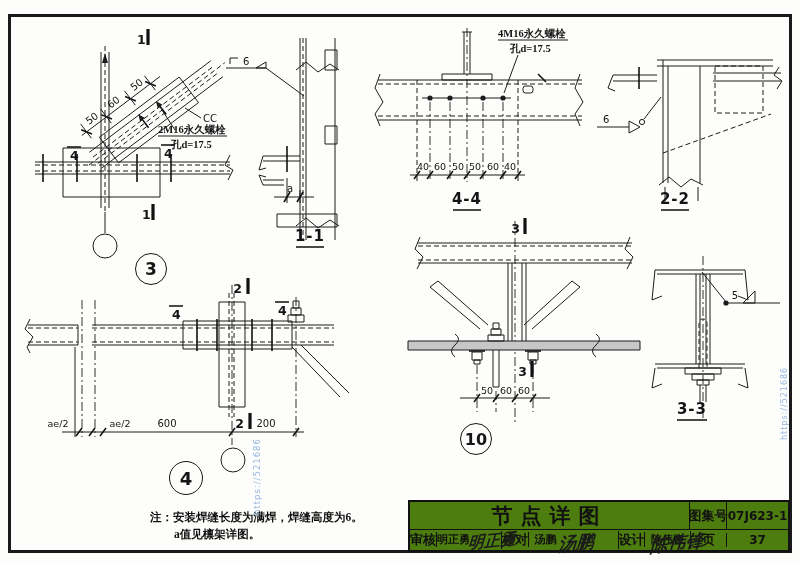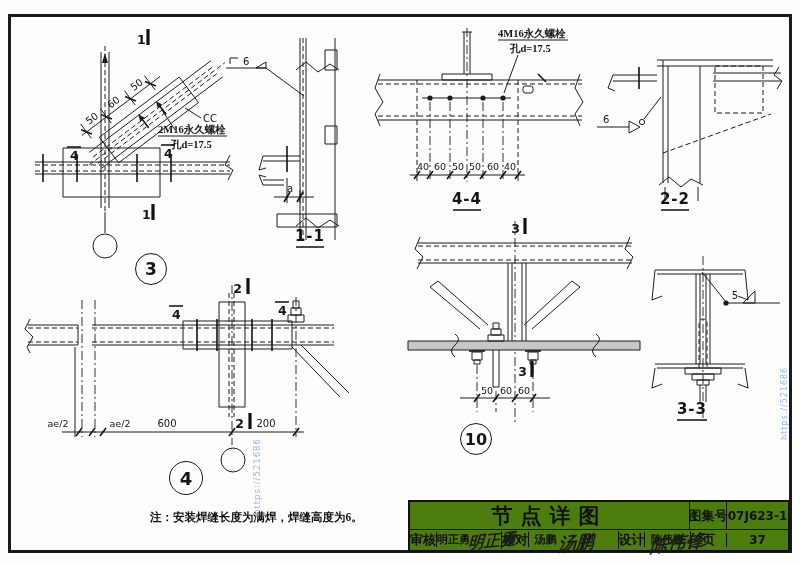--- a/index.html
+++ b/index.html
@@ -451,20 +451,21 @@
   </div>
   <div class="bubble" style="left:169px;top:461px;width:32px;height:32px;font-size:18px">
     <span>4</span>
   </div>
   <div class="bubble" style="left:460px;top:423px;width:30px;height:30px;font-size:16px">
     <span>10</span>
   </div>
 
   <div class="note">
     <div>注：安装焊缝长度为满焊，焊缝高度为6。</div>
+    <div class="l2">a值见檩架详图。</div>
   </div>
 
   <div class="tblock">
     <div class="trow trow1">
       <div class="tcell ttitle" style="flex:1">节点详图</div>
       <div class="tcell tlab" style="width:37px">图集号</div>
       <div class="tcell tval" style="width:62px">07J623-1</div>
     </div>
     <div class="trow trow2">
       <div class="tcell tlab" style="width:26px">审核</div>

